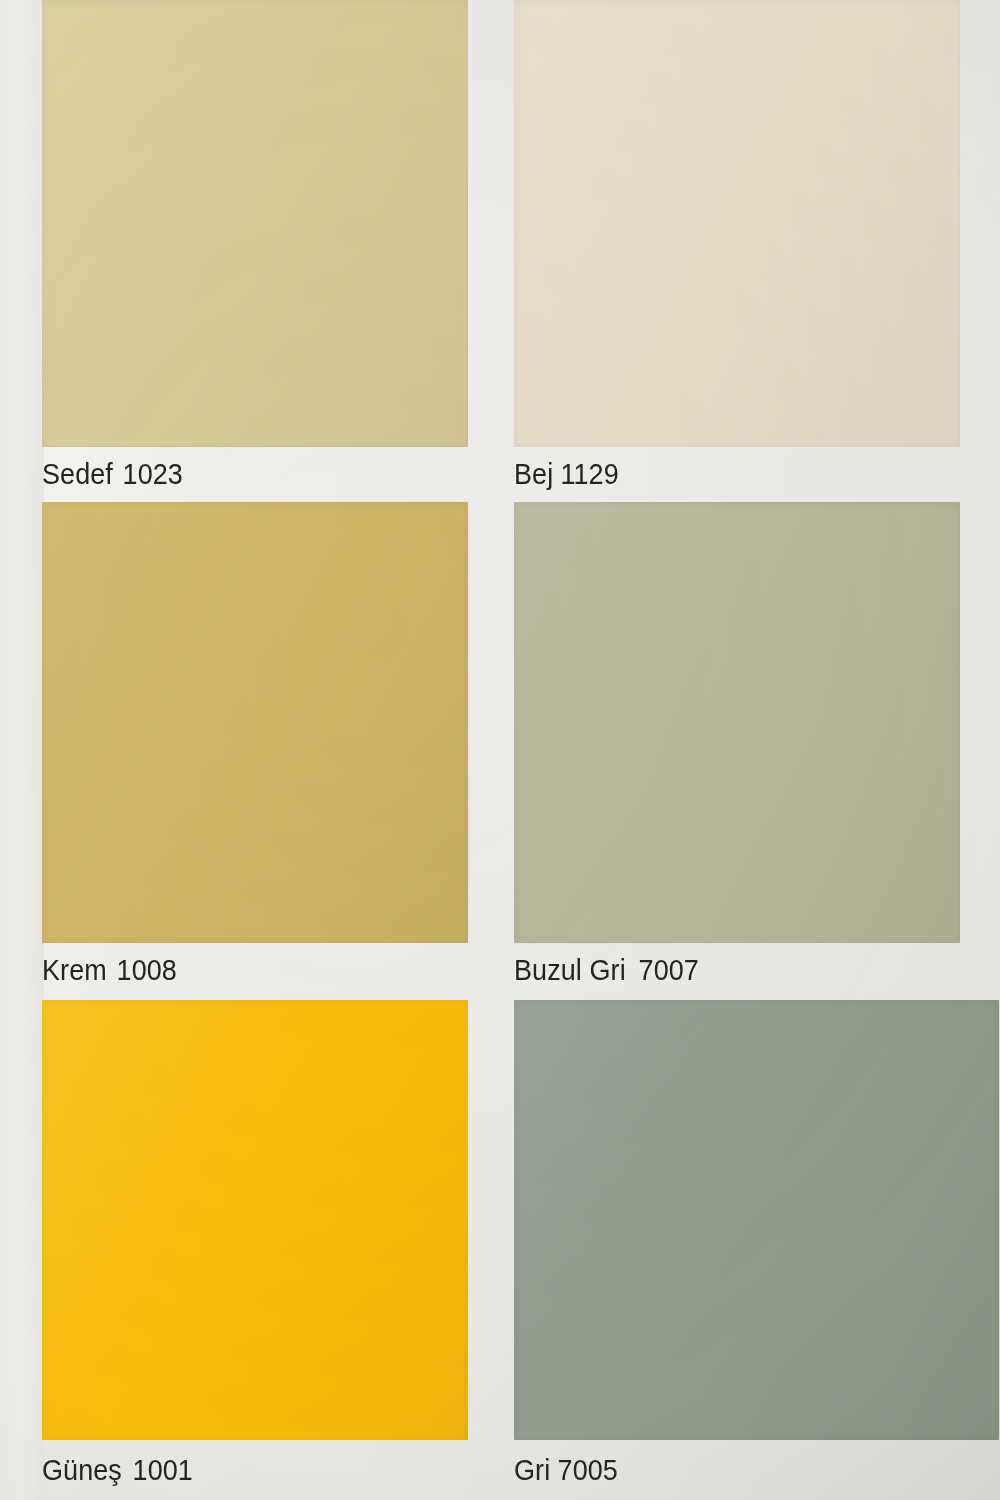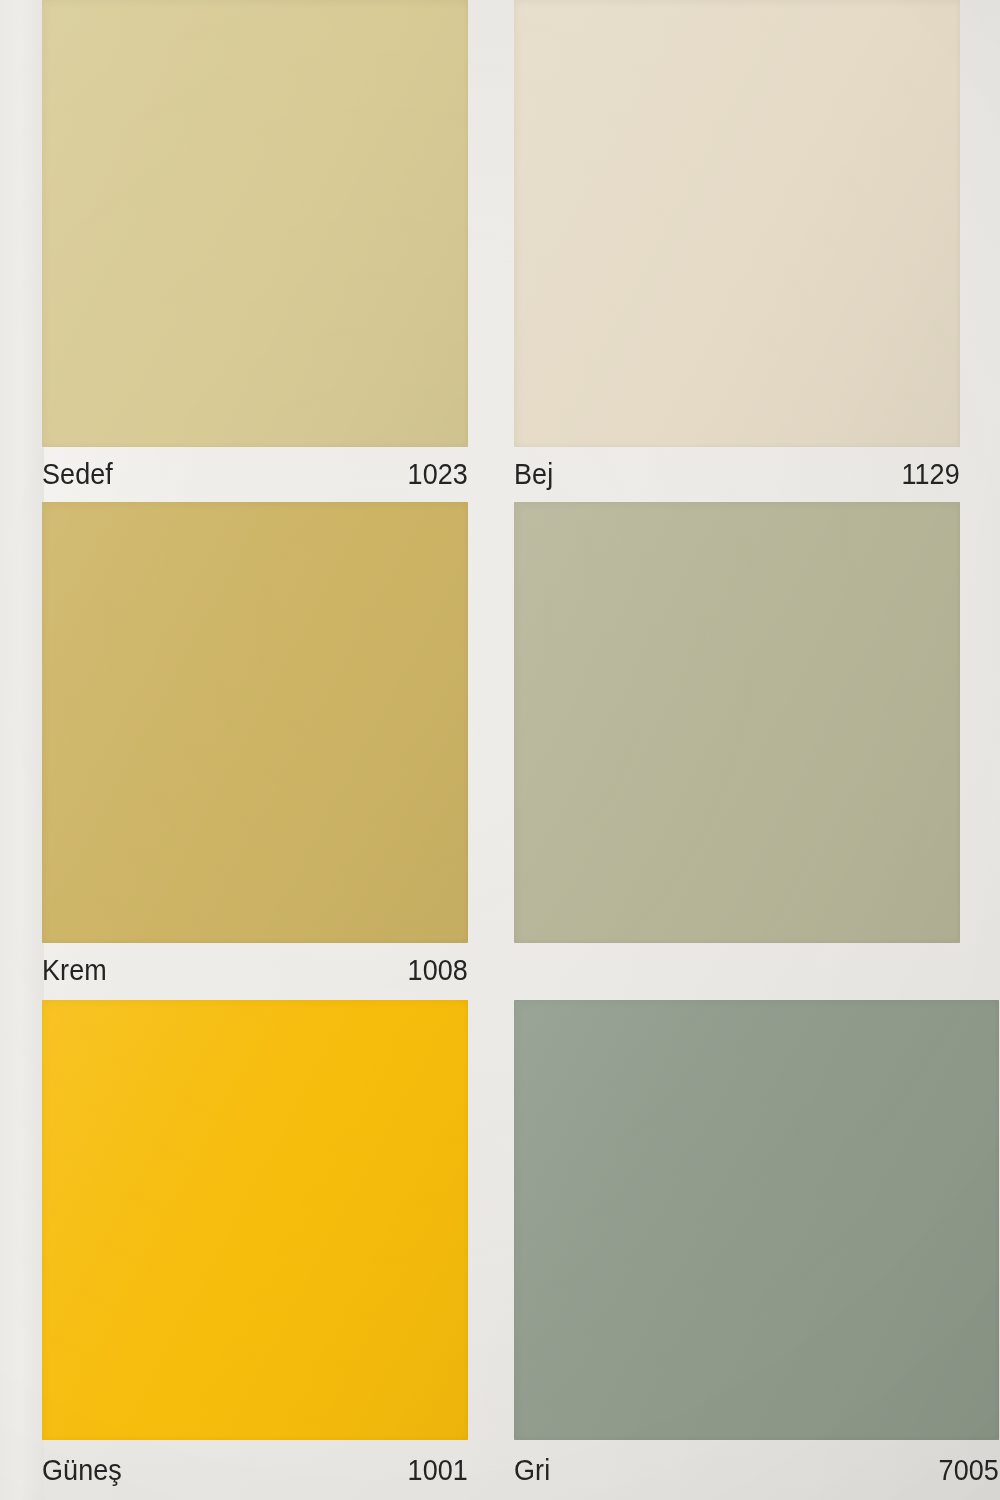--- a/index.html
+++ b/index.html
@@ -85,22 +85,20 @@
       inset -1px -1px 6px rgba(0,0,0,0.025);
     pointer-events: none;
   }
 
   
   .label-row {
     position: absolute;
     left: 0; right: 0;
     display: flex;
     align-items: center;
-    justify-content: space-between;
-    gap: 16px;
   }
 
   .label-name,
   .label-code {
     color: #242424;
     font-size: 29px;
     font-weight: 400;
     letter-spacing: 0.1px;
     line-height: 1;
     white-space: nowrap;
@@ -153,20 +151,24 @@
     <div class="cell" style="left:42px; top:502px; width:426px; height:498px;border-radius:17px;">
       <div class="swatch" style="height:441px; background:#cdb465;"></div>
       <div class="label-row" style="top:446px; height:44px;">
         <span class="label-name">Krem</span>
         <span class="label-code">1008</span>
       </div>
     </div>
 
     <div class="cell" style="left:514px; top:502px; width:446px; height:498px;">
       <div class="swatch" style="height:441px; background:#b6b598;"></div>
+      <div class="label-row" style="top:446px; height:44px;">
+        <span class="label-name">Buzul Gri</span>
+        <span class="label-code">7007</span>
+      </div>
     </div>
 
     <div class="cell" style="left:42px; top:1000px; width:426px; height:440px;">
       <div class="swatch" style="height:440px; background:#f7bd0c;"></div>
       <div class="label-row" style="top:448px; height:44px;">
         <span class="label-name">Güneş</span>
         <span class="label-code">1001</span>
       </div>
     </div>
 

